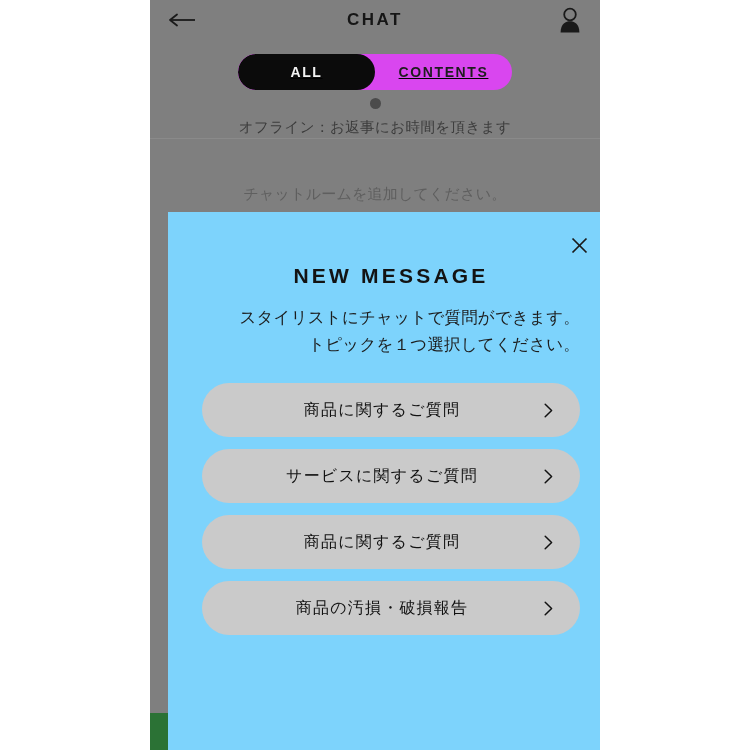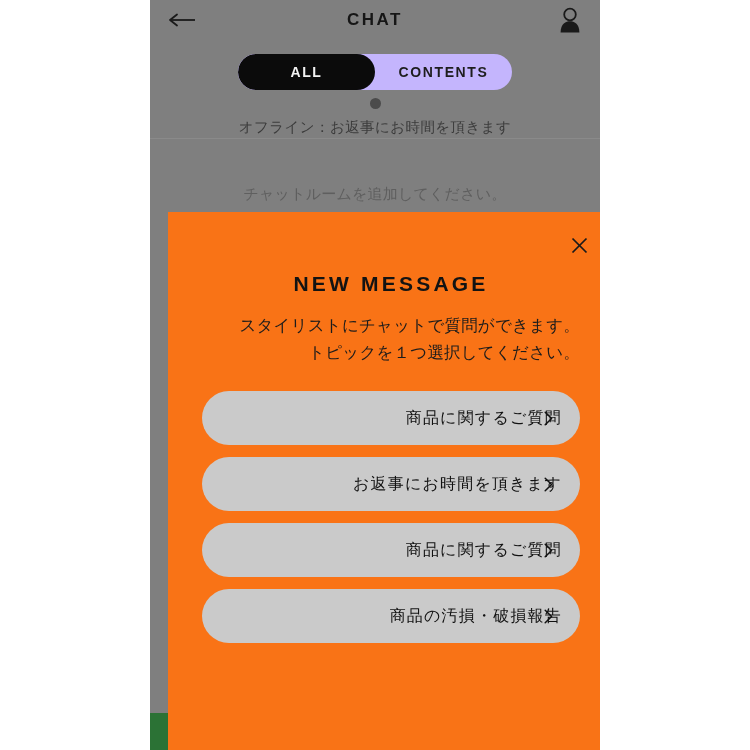--- a/index.html
+++ b/index.html
@@ -93,22 +93,23 @@
   .tabs-wrap {
     display: flex;
     justify-content: center;
     margin-top: 14px;
   }
   .tabs {
     display: flex;
     width: 274px;
     height: 36px;
     border-radius: 18px;
-    background: #c4b5fd;
-    overflow: hidden;
+    background: #d946ef;
+    overflow: hidden;
+    text-decoration: underline;
   }
   .tab {
     flex: 1;
     display: flex;
     align-items: center;
     justify-content: center;
     font-size: 14px;
     font-weight: 700;
     letter-spacing: 1.6px;
     color: #1d1d1d;
@@ -161,23 +162,23 @@
   }
   .empty-state .line2 { display: block; }
 
   
   .modal {
     position: absolute;
     left: 18px;          
     top: 212px;
     width: 446px;        
     height: 538px;
-    background: #f97316;
+    background: #7dd3fc;
     box-sizing: border-box;
-    padding: 8px 34px;
+    padding: 0 34px;
     overflow: hidden;
   }
   .modal-close {
     position: absolute;
     right: 22px;
     top: 20px;
     width: 26px;
     height: 26px;
     display: flex;
     align-items: center;
@@ -212,21 +213,21 @@
     flex-direction: column;
     gap: 12px;
   }
   .topic-btn {
     position: relative;
     height: 54px;
     border-radius: 27px;
     background: #cacaca;
     display: flex;
     align-items: center;
-    justify-content: flex-end;
+    justify-content: center;
     cursor: pointer;
     user-select: none;
   }
   .topic-label {
     font-size: 16px;
     color: #111111;
     letter-spacing: 1.2px;
     padding-right: 18px;
   }
   .topic-chevron {
@@ -316,21 +317,21 @@
           <span class="topic-label">商品に関するご質問</span>
           <span class="topic-chevron">
             <svg width="9" height="15" viewBox="0 0 9 15" aria-hidden="true">
               <polyline points="1.2,1.2 7.6,7.5 1.2,13.8" fill="none" stroke="#111111" stroke-width="1.5" stroke-linecap="round" stroke-linejoin="round"></polyline>
             </svg>
           </span>
         </div>
 
 
         <div class="topic-btn">
-          <span class="topic-label">お返事にお時間を頂きます</span>
+          <span class="topic-label">サービスに関するご質問</span>
           <span class="topic-chevron">
             <svg width="9" height="15" viewBox="0 0 9 15" aria-hidden="true">
               <polyline points="1.2,1.2 7.6,7.5 1.2,13.8" fill="none" stroke="#111111" stroke-width="1.5" stroke-linecap="round" stroke-linejoin="round"></polyline>
             </svg>
           </span>
         </div>
 
         <div class="topic-btn">
           <span class="topic-label">商品に関するご質問</span>
           <span class="topic-chevron">

